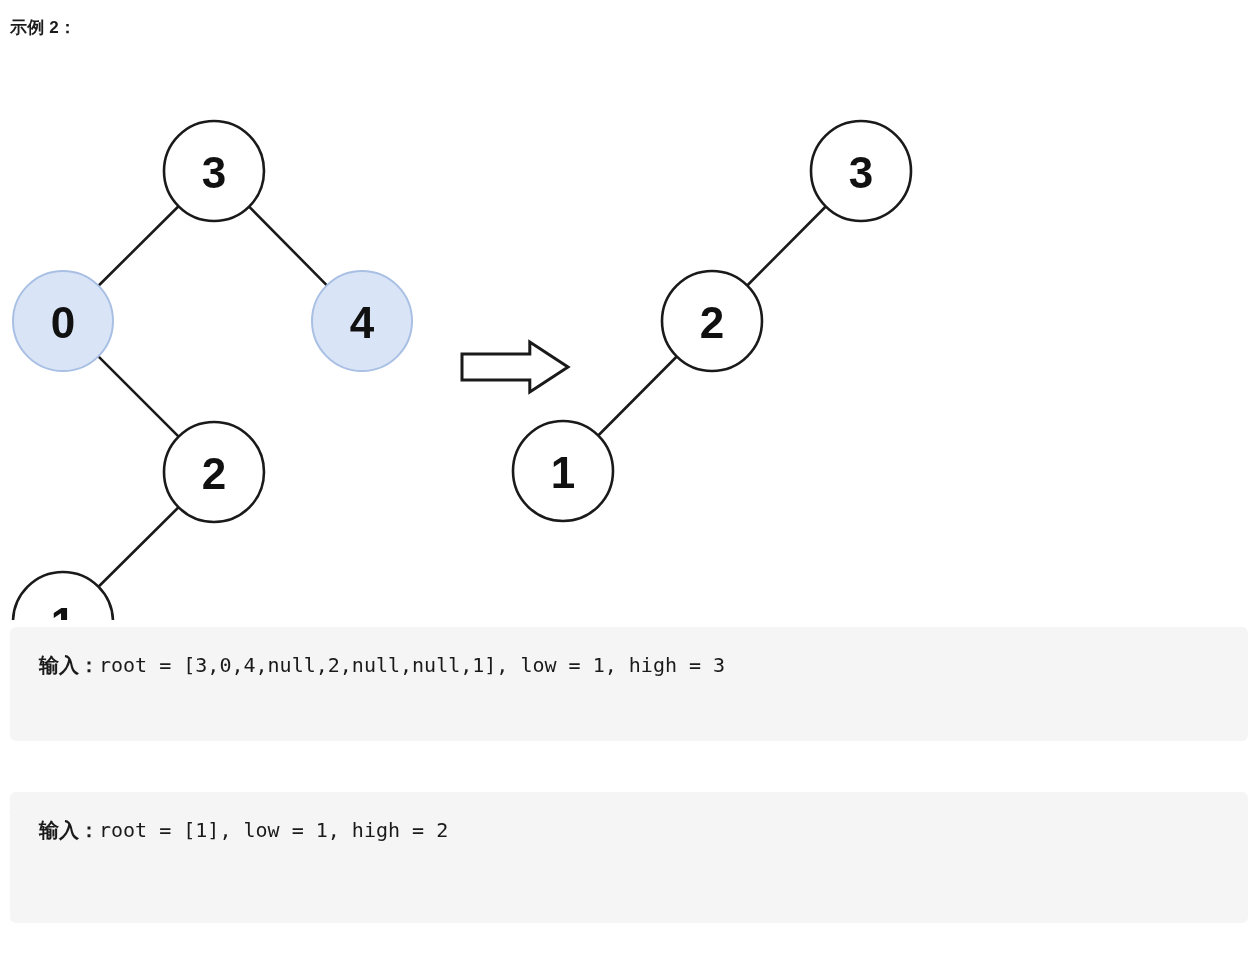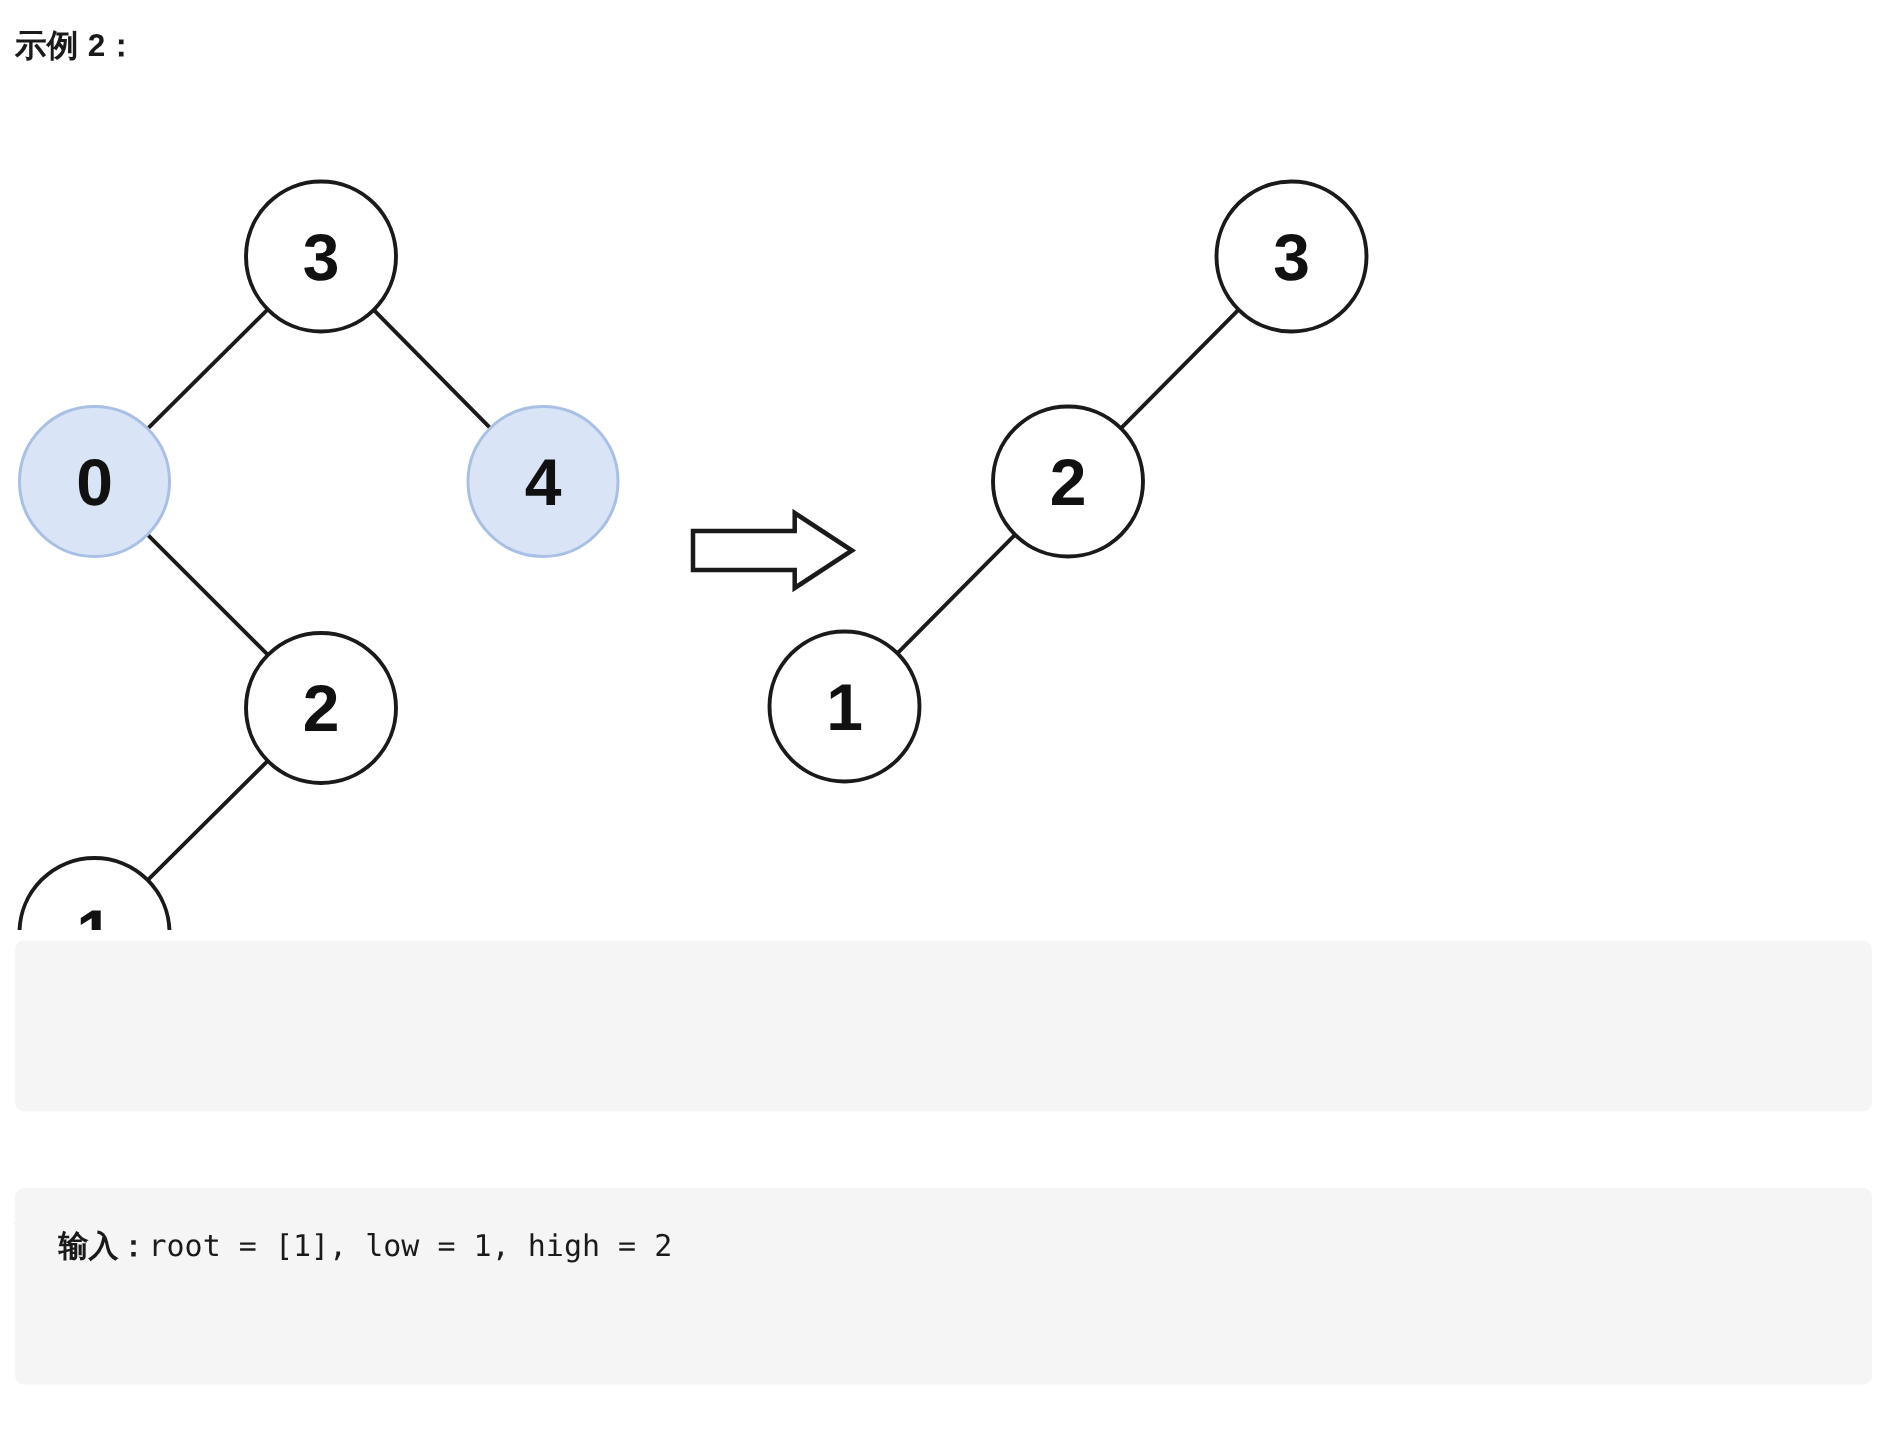--- a/index.html
+++ b/index.html
@@ -13,21 +13,21 @@
     height: 966px;
     position: relative;
     font-family: "Liberation Sans", "DejaVu Sans", sans-serif;
     color: #262626;
     overflow: hidden;
   }
 
   .example-heading {
     position: absolute;
     left: 10px;
-    font-size: 21px;
+    font-size: 17px;
     font-weight: 700;
     line-height: 1.4;
     color: #1a1a1a;
     letter-spacing: 0.2px;
     white-space: pre;
   }
   #example2-heading { top: 16px; }
   #example3-heading { top: 795px; }
 
   .figure {
@@ -121,19 +121,20 @@
           <text x="563" y="422" class="node-text">1</text>
         </g>
       </g>
     <g id="arrow-layer">
         <polygon points="462.0,304.0 529.8,304.0 529.8,292.0 568.0,317.0 529.8,342.0 529.8,330.0 462.0,330.0" fill="#ffffff" stroke="#1a1a1a" stroke-width="3" stroke-linejoin="miter"></polygon>
       </g>
   </svg>
 </div>
 
 <div class="code-block" id="code-block-1">
+  <div class="code-line"><span class="label">输入：</span><span>root = [3,0,4,null,2,null,null,1], low = 1, high = 3</span></div>
 </div>
 
 <div class="example-heading" id="example3-heading">示例 3：</div>
 
 <div class="code-block" id="code-block-2">
   <div class="code-line"><span class="label">输入：</span><span>root = [1], low = 1, high = 2</span></div>
 </div>
 
 </body></html>

